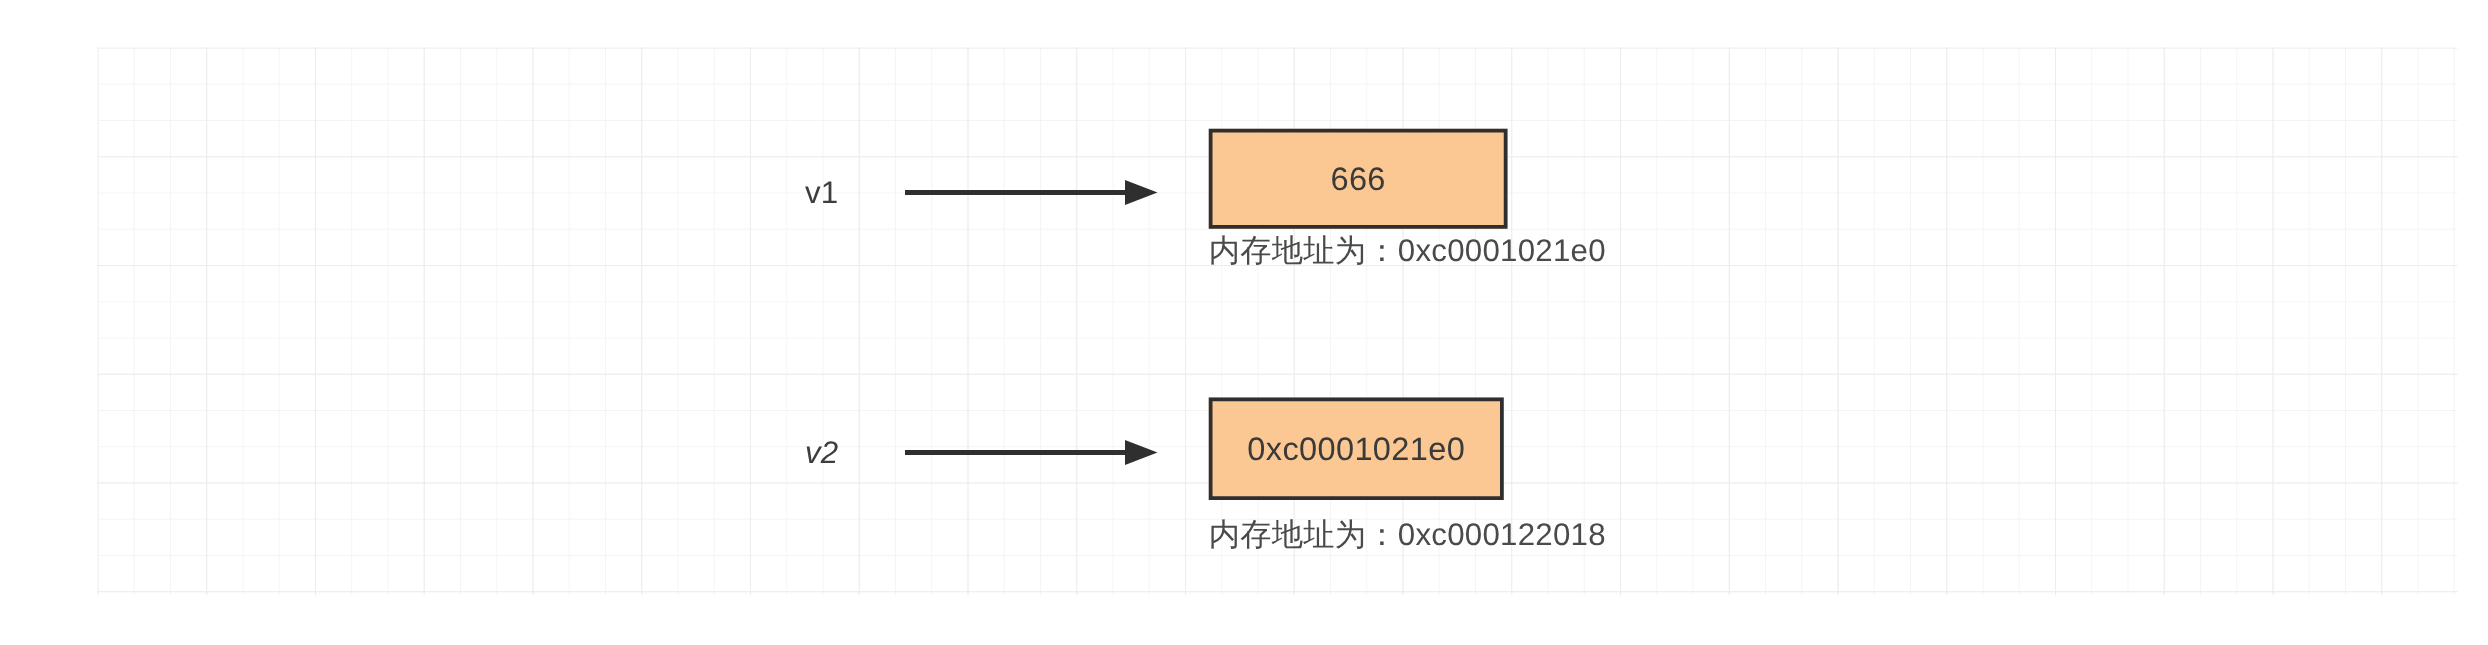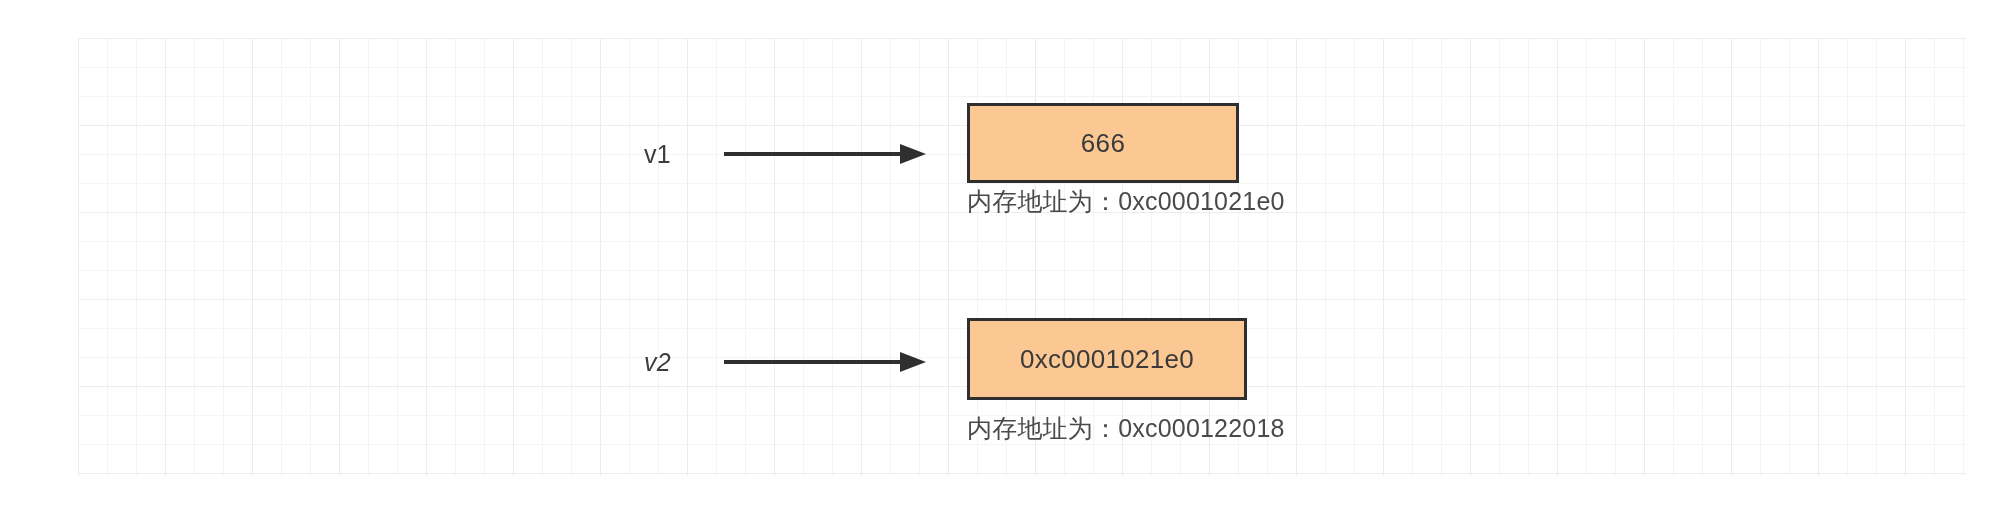--- a/index.html
+++ b/index.html
@@ -100,36 +100,36 @@
 
   <div class="row">
 
     <div class="var-label" style="left:644px; top:142px;">v1</div>
 
     <svg class="arrow" style="left:722px; top:138px;" width="208" height="32" viewBox="0 0 208 32">
       <line x1="2" y1="16" x2="182" y2="16" stroke="#2f2f2f" stroke-width="4"></line>
       <polygon points="178,6 204,16 178,26" fill="#2f2f2f"></polygon>
     </svg>
 
-    <div class="mem-box" style="left:967px; top:103px; width:272px; height:80px;">
+    <div class="mem-box" style="left:967px; top:103px; width:239px; height:80px;">
       <span class="mem-box-value">666</span>
     </div>
 
     <div class="mem-caption" style="left:967px; top:189px;">内存地址为：0xc0001021e0</div>
   </div>
 
   <div class="row">
 
     <div class="var-label" style="left:644px; top:350px;font-style:italic;">v2</div>
 
     <svg class="arrow" style="left:722px; top:346px;" width="208" height="32" viewBox="0 0 208 32">
       <line x1="2" y1="16" x2="182" y2="16" stroke="#2f2f2f" stroke-width="4"></line>
       <polygon points="178,6 204,16 178,26" fill="#2f2f2f"></polygon>
     </svg>
 
-    <div class="mem-box" style="left:967px; top:318px; width:280px; height:82px;">
+    <div class="mem-box" style="left:967px; top:318px; width:236px; height:82px;">
       <span class="mem-box-value">0xc0001021e0</span>
     </div>
 
     <div class="mem-caption" style="left:967px; top:416px;">内存地址为：0xc000122018</div>
   </div>
 
 </div>
 
 </body></html>

